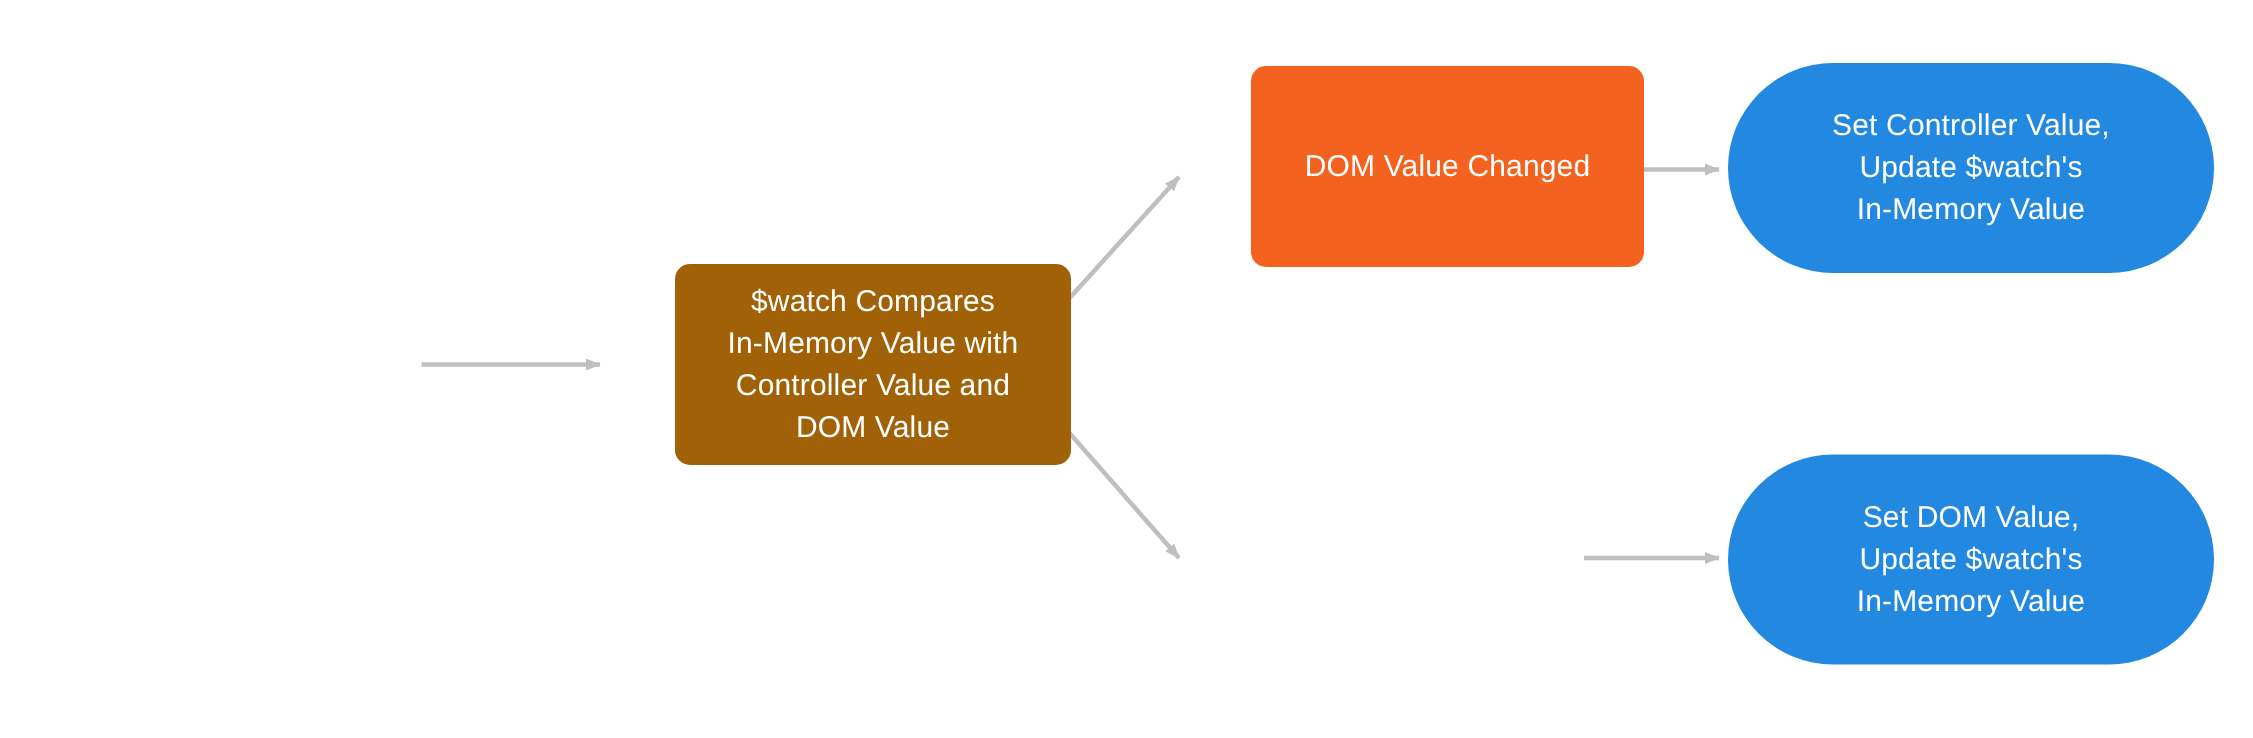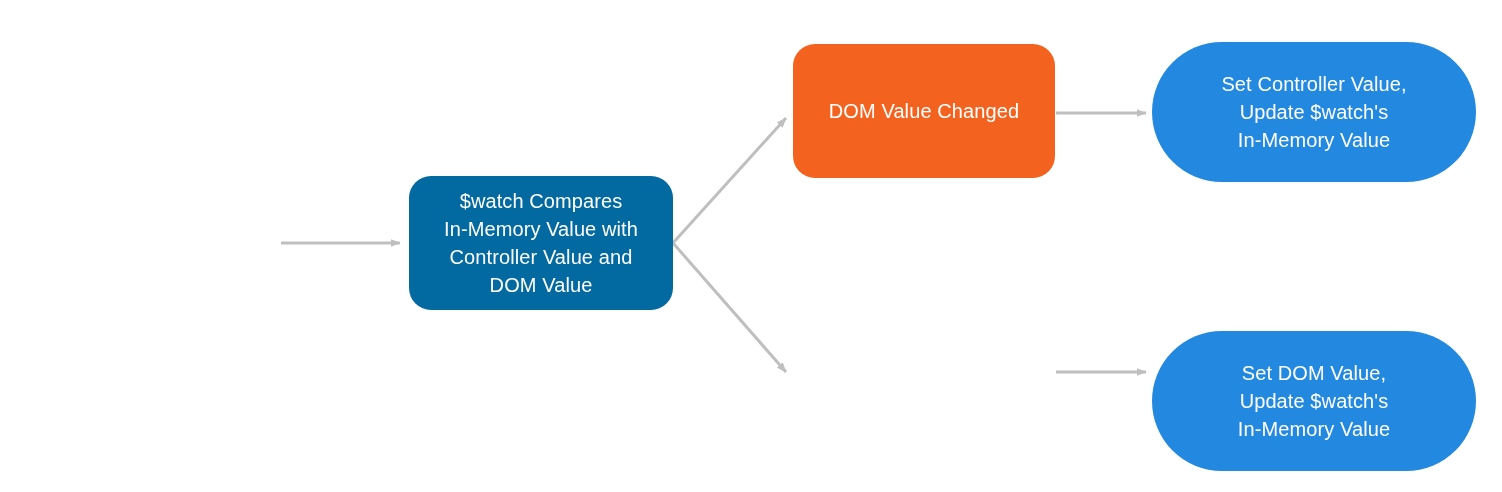--- a/index.html
+++ b/index.html
@@ -41,21 +41,22 @@
     letter-spacing: 0.1px;
     padding: 4px 14px;
     user-select: none;
   }
 
   .node-pill {
     border-radius: 70px;
   }
 
   .node-rect {
-    border-radius: 22px;
+    border-radius: 10px;
+    margin-left: 41px;
   }
 
   .node-label {
     white-space: pre-line;
     display: block;
     width: 100%;
   }
 
   
 
@@ -79,21 +80,21 @@
     width: 324px; height: 140px;
   }
 
   #node-controller-changed {
     left: 793px; top: 305px;
     width: 262px; height: 132px;
   }
 
   #node-set-dom {
     left: 1152px; top: 303px;
-    width: 324px; height: 140px; margin-top: 28px;
+    width: 324px; height: 140px;
   }
 </style>
 </head>
 <body style="background: rgb(255, 255, 255);">
 
 <div id="diagram-canvas" style="background: rgb(255, 255, 255);">
 
   <svg id="connector-layer" viewBox="0 0 1502 492" width="1502" height="492" xmlns="http://www.w3.org/2000/svg">
     <defs>
       <marker id="arrowhead" markerWidth="10" markerHeight="8" refX="9.4" refY="4" orient="auto" markerUnits="userSpaceOnUse">
@@ -106,21 +107,21 @@
     <line x1="673" y1="243" x2="786" y2="118" stroke="#bfbfbf" stroke-width="3" marker-end="url(#arrowhead)"></line>
 
     <line x1="673" y1="243" x2="786" y2="372" stroke="#bfbfbf" stroke-width="3" marker-end="url(#arrowhead)"></line>
 
     <line x1="1056" y1="113" x2="1146" y2="113" stroke="#bfbfbf" stroke-width="3" marker-end="url(#arrowhead)"></line>
 
     <line x1="1056" y1="372" x2="1146" y2="372" stroke="#bfbfbf" stroke-width="3" marker-end="url(#arrowhead)"></line>
   </svg>
 
 
-  <div class="node node-rect" id="node-watch" style="background: #0369a1;">
+  <div class="node node-rect" id="node-watch" style="background: #a16207;">
     <span class="node-label">$watch Compares
 In-Memory Value with
 Controller Value and
 DOM Value</span>
   </div>
 
   <div class="node node-rect" id="node-dom-changed" style="background: rgb(244, 98, 31);">
     <span class="node-label">DOM Value Changed</span>
   </div>
 

